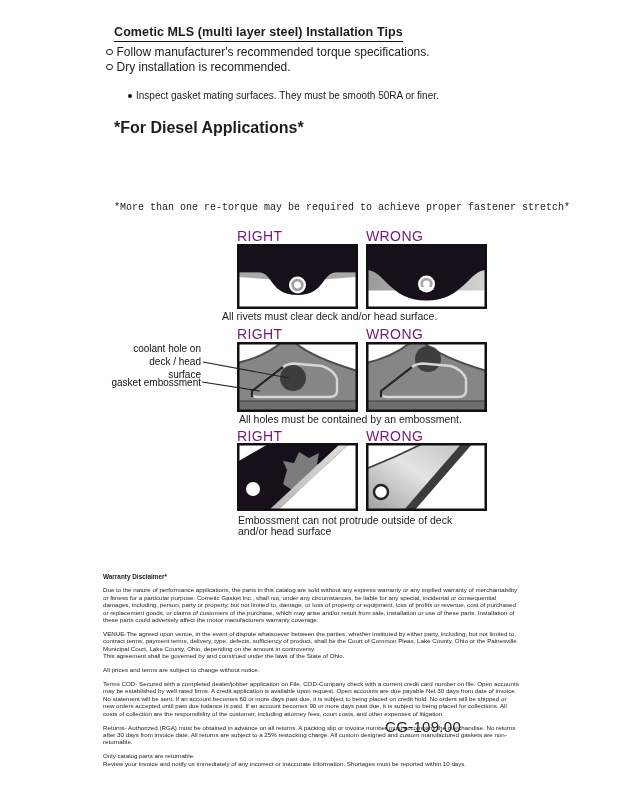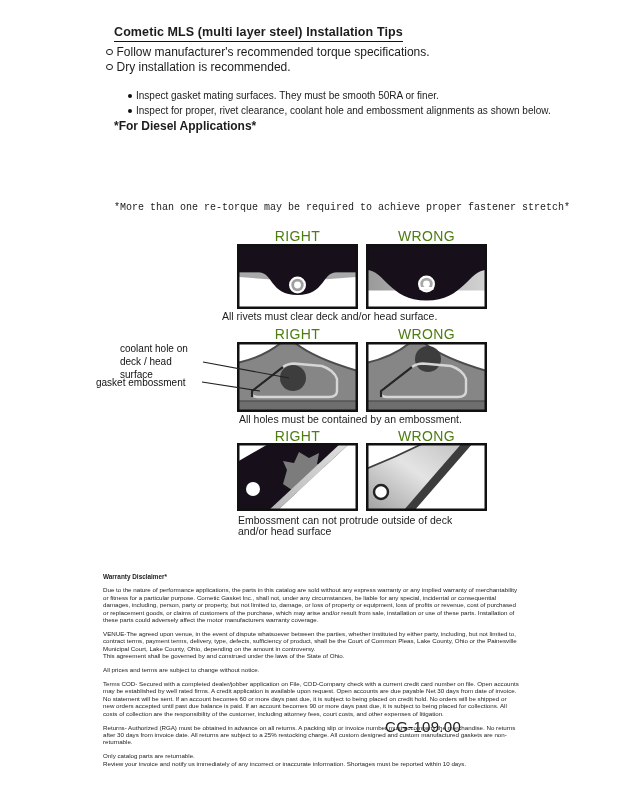--- a/index.html
+++ b/index.html
@@ -11,43 +11,42 @@
   .title{
     left:114px;top:25px;font-size:12.5px;font-weight:bold;letter-spacing:.1px;
     border-bottom:1.6px solid #111;padding-bottom:2px;white-space:nowrap;
   }
   .bullet-row{position:absolute;left:106px;white-space:nowrap;font-size:12px;}
   .sub-row{position:absolute;left:128px;white-space:nowrap;font-size:10px;}
   .b-marker{display:inline-block;width:4.5px;height:4.5px;border:1px solid #222;border-radius:50%;
     margin-right:4px;vertical-align:1px;}
   .s-marker{display:inline-block;width:4px;height:4px;background:#111;border-radius:50%;
     margin-right:4px;vertical-align:1px;}
-  .h2{left:114px;top:119px;font-size:12px;font-weight:bold;}
+  .h2{left:114px;top:119px;font-size:16px;font-weight:bold;}
   .para{left:114px;width:432px;font-size:10px;line-height:14px;}
   .note{left:114px;top:202px;font-size:10px;white-space:nowrap;font-family:Liberation Mono, monospace;}
-  .rw{width:121px;text-align:center;font-size:14px;letter-spacing:.4px;color:#4d7c0f;}
+  .rw{width:121px;text-align:left;font-size:14px;letter-spacing:.4px;color:#701a75;}
   .diagram{width:121px;display:block;}
   .caption{font-size:10.5px;line-height:11px;white-space:pre-line;}
-  .callout{font-size:10px;line-height:13px;white-space:pre-line;color:#111;}
+  .callout{font-size:10px;line-height:13px;text-align:right;white-space:pre-line;color:#111;}
   .disc{left:103px;top:573px;width:416px;font-size:6.2px;line-height:7.4px;color:#222;}
   .disc h3{margin:0 0 6px 0;font-size:6.4px;font-weight:bold;}
   .disc p{margin:0 0 6.5px 0;white-space:pre-line;}
   .cg{left:385px;top:718px;font-size:15px;color:#222;letter-spacing:.3px;}
 </style>
 </head>
 <body>
 
 <div class="page">
 
   <div class="abs title">Cometic MLS (multi layer steel) Installation Tips</div>
 
   <div class="bullet-row" style="top:45px"><span class="b-marker"></span><span>Follow manufacturer's recommended torque specifications.</span></div>
   <div class="bullet-row" style="top:60px"><span class="b-marker"></span><span>Dry installation is recommended.</span></div>
   <div class="sub-row" style="top:90px"><span class="s-marker"></span><span>Inspect gasket mating surfaces.  They must be smooth 50RA or finer.</span></div>
-  <div class="sub-row" style="top:105px"><span class="s-marker"></span><span>Inspect for proper, rivet clearance, coolant hole and embossment alignments as shown below.</span></div>
 
   <div class="abs h2">*For Diesel Applications*</div>
   <div class="abs note">*More than one re-torque may be required to achieve proper fastener stretch*</div>
 
   <div class="abs rw" style="left:237px;top:228px">RIGHT</div>
   <div class="abs rw" style="left:366px;top:228px">WRONG</div>
 
   <svg class="abs diagram" style="left:237px;top:244px" width="121" height="65" viewBox="0 0 121 65">
     <rect x="0" y="0" width="121" height="65" fill="#ffffff"></rect>
     <polygon points="2,28.5 42,28.5 42,36 2,33" fill="#a9a9a9"></polygon>

